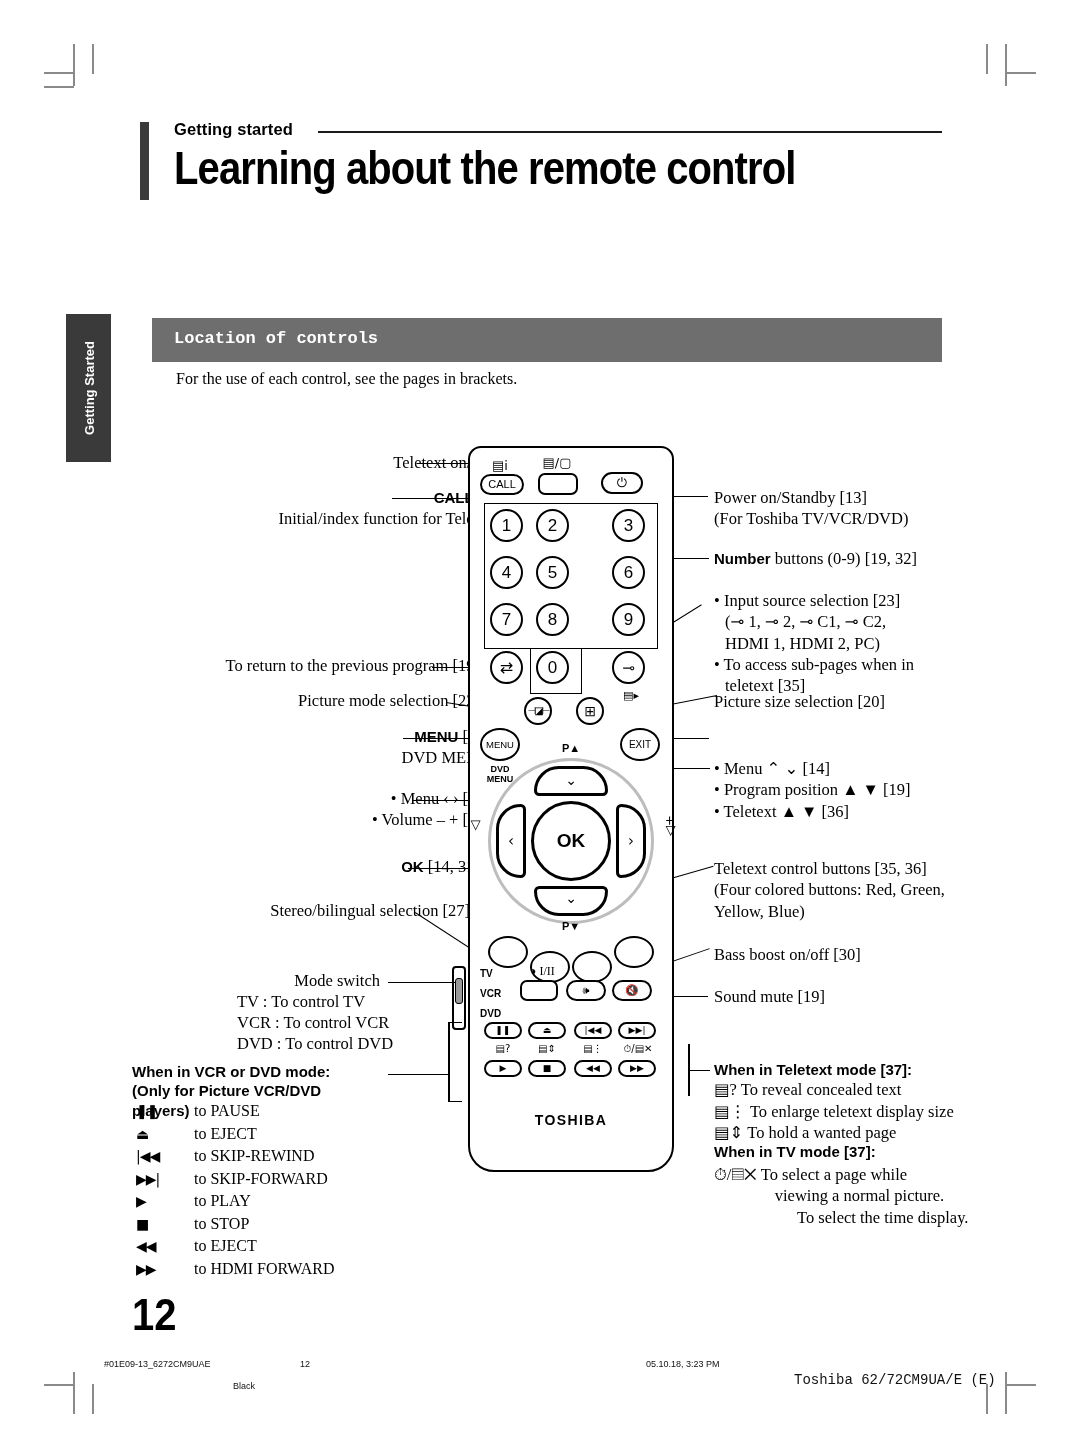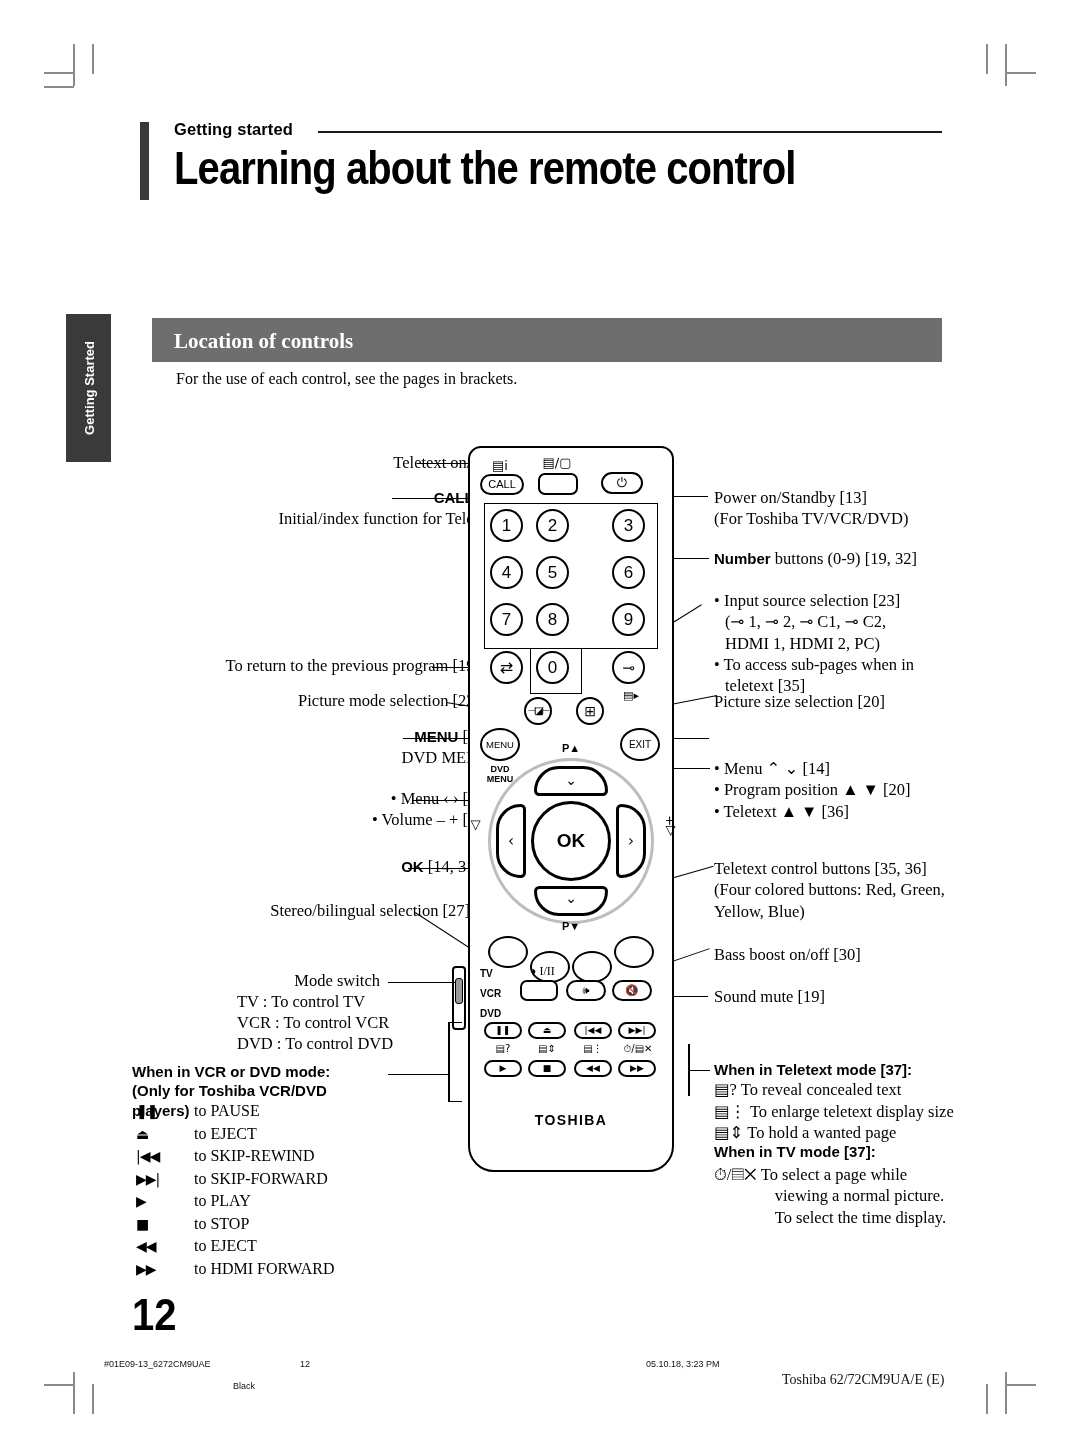--- a/index.html
+++ b/index.html
@@ -23,21 +23,21 @@
 
   
   #side-tab{position:absolute;left:66px;top:314px;width:45px;height:148px;background:#3a3a3a;}
   #side-tab span{position:absolute;left:50%;top:50%;transform:translate(-50%,-50%) rotate(-90deg);
      white-space:nowrap;color:#fff;font-family:"Liberation Sans",sans-serif;
      font-weight:bold;font-size:13px;}
 
   
   #sect-bar{position:absolute;left:152px;top:318px;width:790px;height:44px;background:#6e6e6e;}
   #sect-bar span{position:absolute;left:22px;top:11px;color:#fff;
-    font-family:Liberation Serif, serif;font-weight:bold;font-size:21px;}
+    font-family:Liberation Mono, monospace;font-weight:bold;font-size:17px;}
   #intro{position:absolute;left:176px;top:370px;font-size:16px;}
 
   
   .co{position:absolute;font-size:16.5px;line-height:1.29;}
   .co.r{text-align:right;}
   .bl{display:block;}
   .sans-b{font-family:"Liberation Sans",sans-serif;font-weight:bold;font-size:15px;}
 
   
   .ld{position:absolute;background:#000;height:1.4px;}
@@ -91,21 +91,21 @@
   #modesw .tr{position:absolute;left:0;top:0;width:14px;height:64px;border:2px solid #000;
       border-radius:4px;box-sizing:border-box;}
   #modesw .kn{position:absolute;left:3px;top:12px;width:8px;height:26px;background:#9a9a9a;
       border:1.6px solid #000;border-radius:3px;box-sizing:border-box;}
   .modelbl{position:absolute;font-family:"Liberation Sans",sans-serif;font-size:10px;font-weight:bold;}
 
   
   #pageno{position:absolute;left:132px;top:1290px;font-family:"Liberation Sans",sans-serif;
           font-weight:bold;font-size:40px;transform:scaleY(1.1);transform-origin:left top;}
   .foot{position:absolute;font-family:"Liberation Sans",sans-serif;font-size:9px;color:#111;}
-  .ftl{position:absolute;font-family:Liberation Serif, serif;font-size:14px;color:#111;}
+  .ftl{position:absolute;font-family:Liberation Mono, monospace;font-size:14px;color:#111;margin-left:12px;}
 </style>
 </head>
 <body>
 
 <div class="pg">
 
   <div class="cm" style="left:73px;top:44px;width:1.6px;height:42px;"></div>
   <div class="cm" style="left:44px;top:72px;width:30px;height:1.6px;"></div>
   <div class="cm" style="left:44px;top:86px;width:30px;height:2.4px;"></div>
   <div class="cm" style="left:92px;top:44px;width:1.6px;height:30px;"></div>
@@ -196,21 +196,21 @@
   </div>
   <div class="co" style="left:237px;top:1012px;width:240px;">
     <span>VCR  : To control VCR</span>
   </div>
   <div class="co" style="left:237px;top:1033px;width:240px;">
     <span>DVD : To control DVD</span>
   </div>
 
   <div class="co" style="left:132px;top:1062px;width:300px;">
     <span class="sans-b bl">When in VCR or DVD mode:</span>
-    <span class="sans-b bl">(Only for Toshiba VCR/DVD</span>
+    <span class="sans-b bl">(Only for Picture VCR/DVD</span>
     <span class="sans-b bl">players)</span>
   </div>
   <div class="ld" style="left:388px;top:1074px;width:60px;"></div>
   <div class="ld" style="left:448px;top:1022px;width:1.6px;height:80px;"></div>
   <div class="ld" style="left:448px;top:1022px;width:14px;"></div>
   <div class="ld" style="left:448px;top:1101px;width:14px;"></div>
 
   <div id="keylist">
       <div class="row">
         <span class="g">❚❚</span>
@@ -268,21 +268,21 @@
 
   <div class="co" style="left:714px;top:691px;width:300px;">
     <span>Picture size selection [20]</span>
   </div>
   <div class="ldd" style="left:614px;top:715px;width:105px;transform:rotate(-11deg);"></div>
 
   <div class="ld" style="left:655px;top:738px;width:54px;"></div>
 
   <div class="co" style="left:714px;top:758px;width:300px;">
     <span class="bl">• Menu ⌃ ⌄ [14]</span>
-    <span class="bl">• Program position ▲ ▼ [20]</span>
+    <span class="bl">• Program position ▲ ▼ [19]</span>
     <span class="bl">• Teletext ▲ ▼ [36]</span>
   </div>
   <div class="ld" style="left:648px;top:768px;width:62px;"></div>
 
   <div class="co" style="left:714px;top:858px;width:310px;">
     <span class="bl">Teletext control buttons [35, 36]</span>
     <span class="bl">(Four colored buttons: Red, Green,</span>
     <span class="bl">Yellow, Blue)</span>
   </div>
   <div class="ldd" style="left:650px;top:884px;width:66px;transform:rotate(-16deg);"></div>
@@ -307,21 +307,21 @@
   <div class="ld" style="left:688px;top:1044px;width:1.6px;height:52px;"></div>
 
   <div class="co" style="left:714px;top:1142px;width:330px;">
     <span class="sans-b bl">When in TV mode [37]:</span>
   </div>
   <div class="co" style="left:714px;top:1164px;width:330px;">
     <span class="tticon">⏱/▤✕</span>
     <span style="display:inline-block;vertical-align:top;width:230px;">
       <span class="bl">To select a page while</span>
       <span class="bl" style="padding-left:14px;">viewing a normal picture.</span>
-      <span class="bl" style="padding-left:14px;">To select the time display.</span>
+      <span class="bl" style="padding-left:14px;text-align:center;">To select the time display.</span>
     </span>
   </div>
 
   <div id="remote">
     <div id="rcase"></div>
 
     <div class="glyph" style="left:14px;top:12px;width:36px;font-size:13px;">▤i</div>
     <div class="rb rpill" style="left:12px;top:28px;width:44px;height:21px;
          font-family:'Liberation Sans',sans-serif;font-size:11px;text-align:center;line-height:17px;">CALL</div>
 

